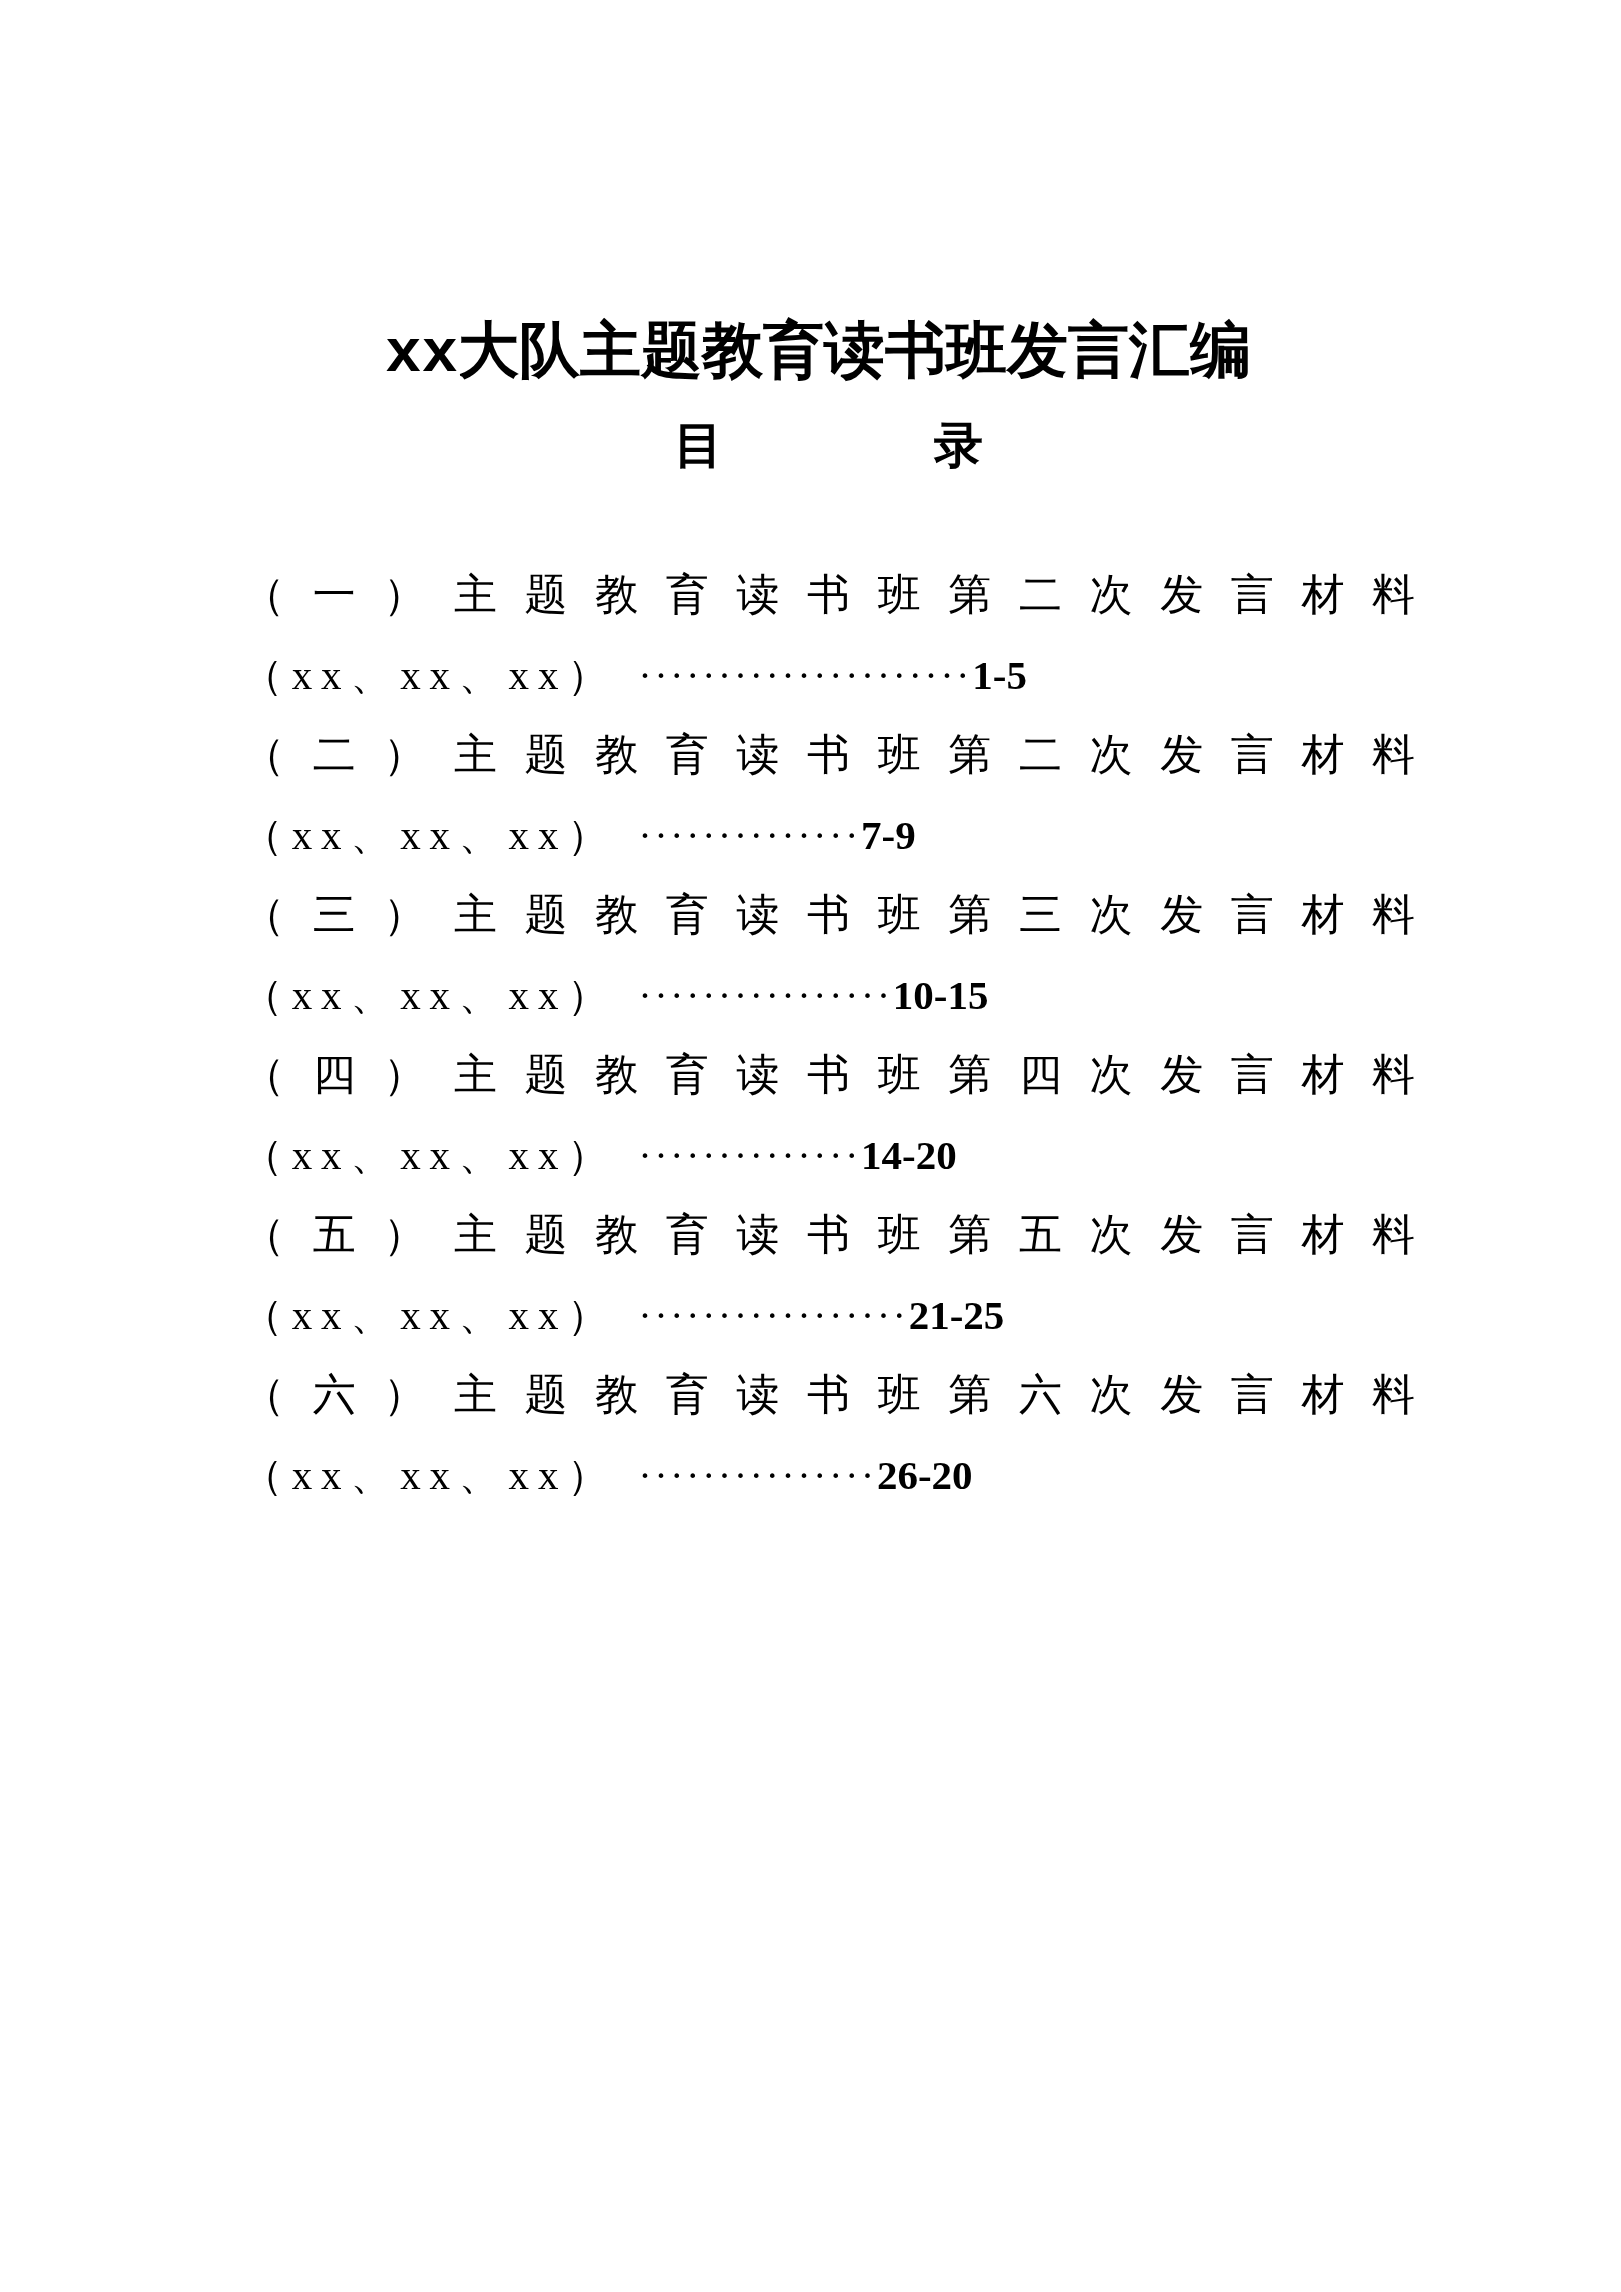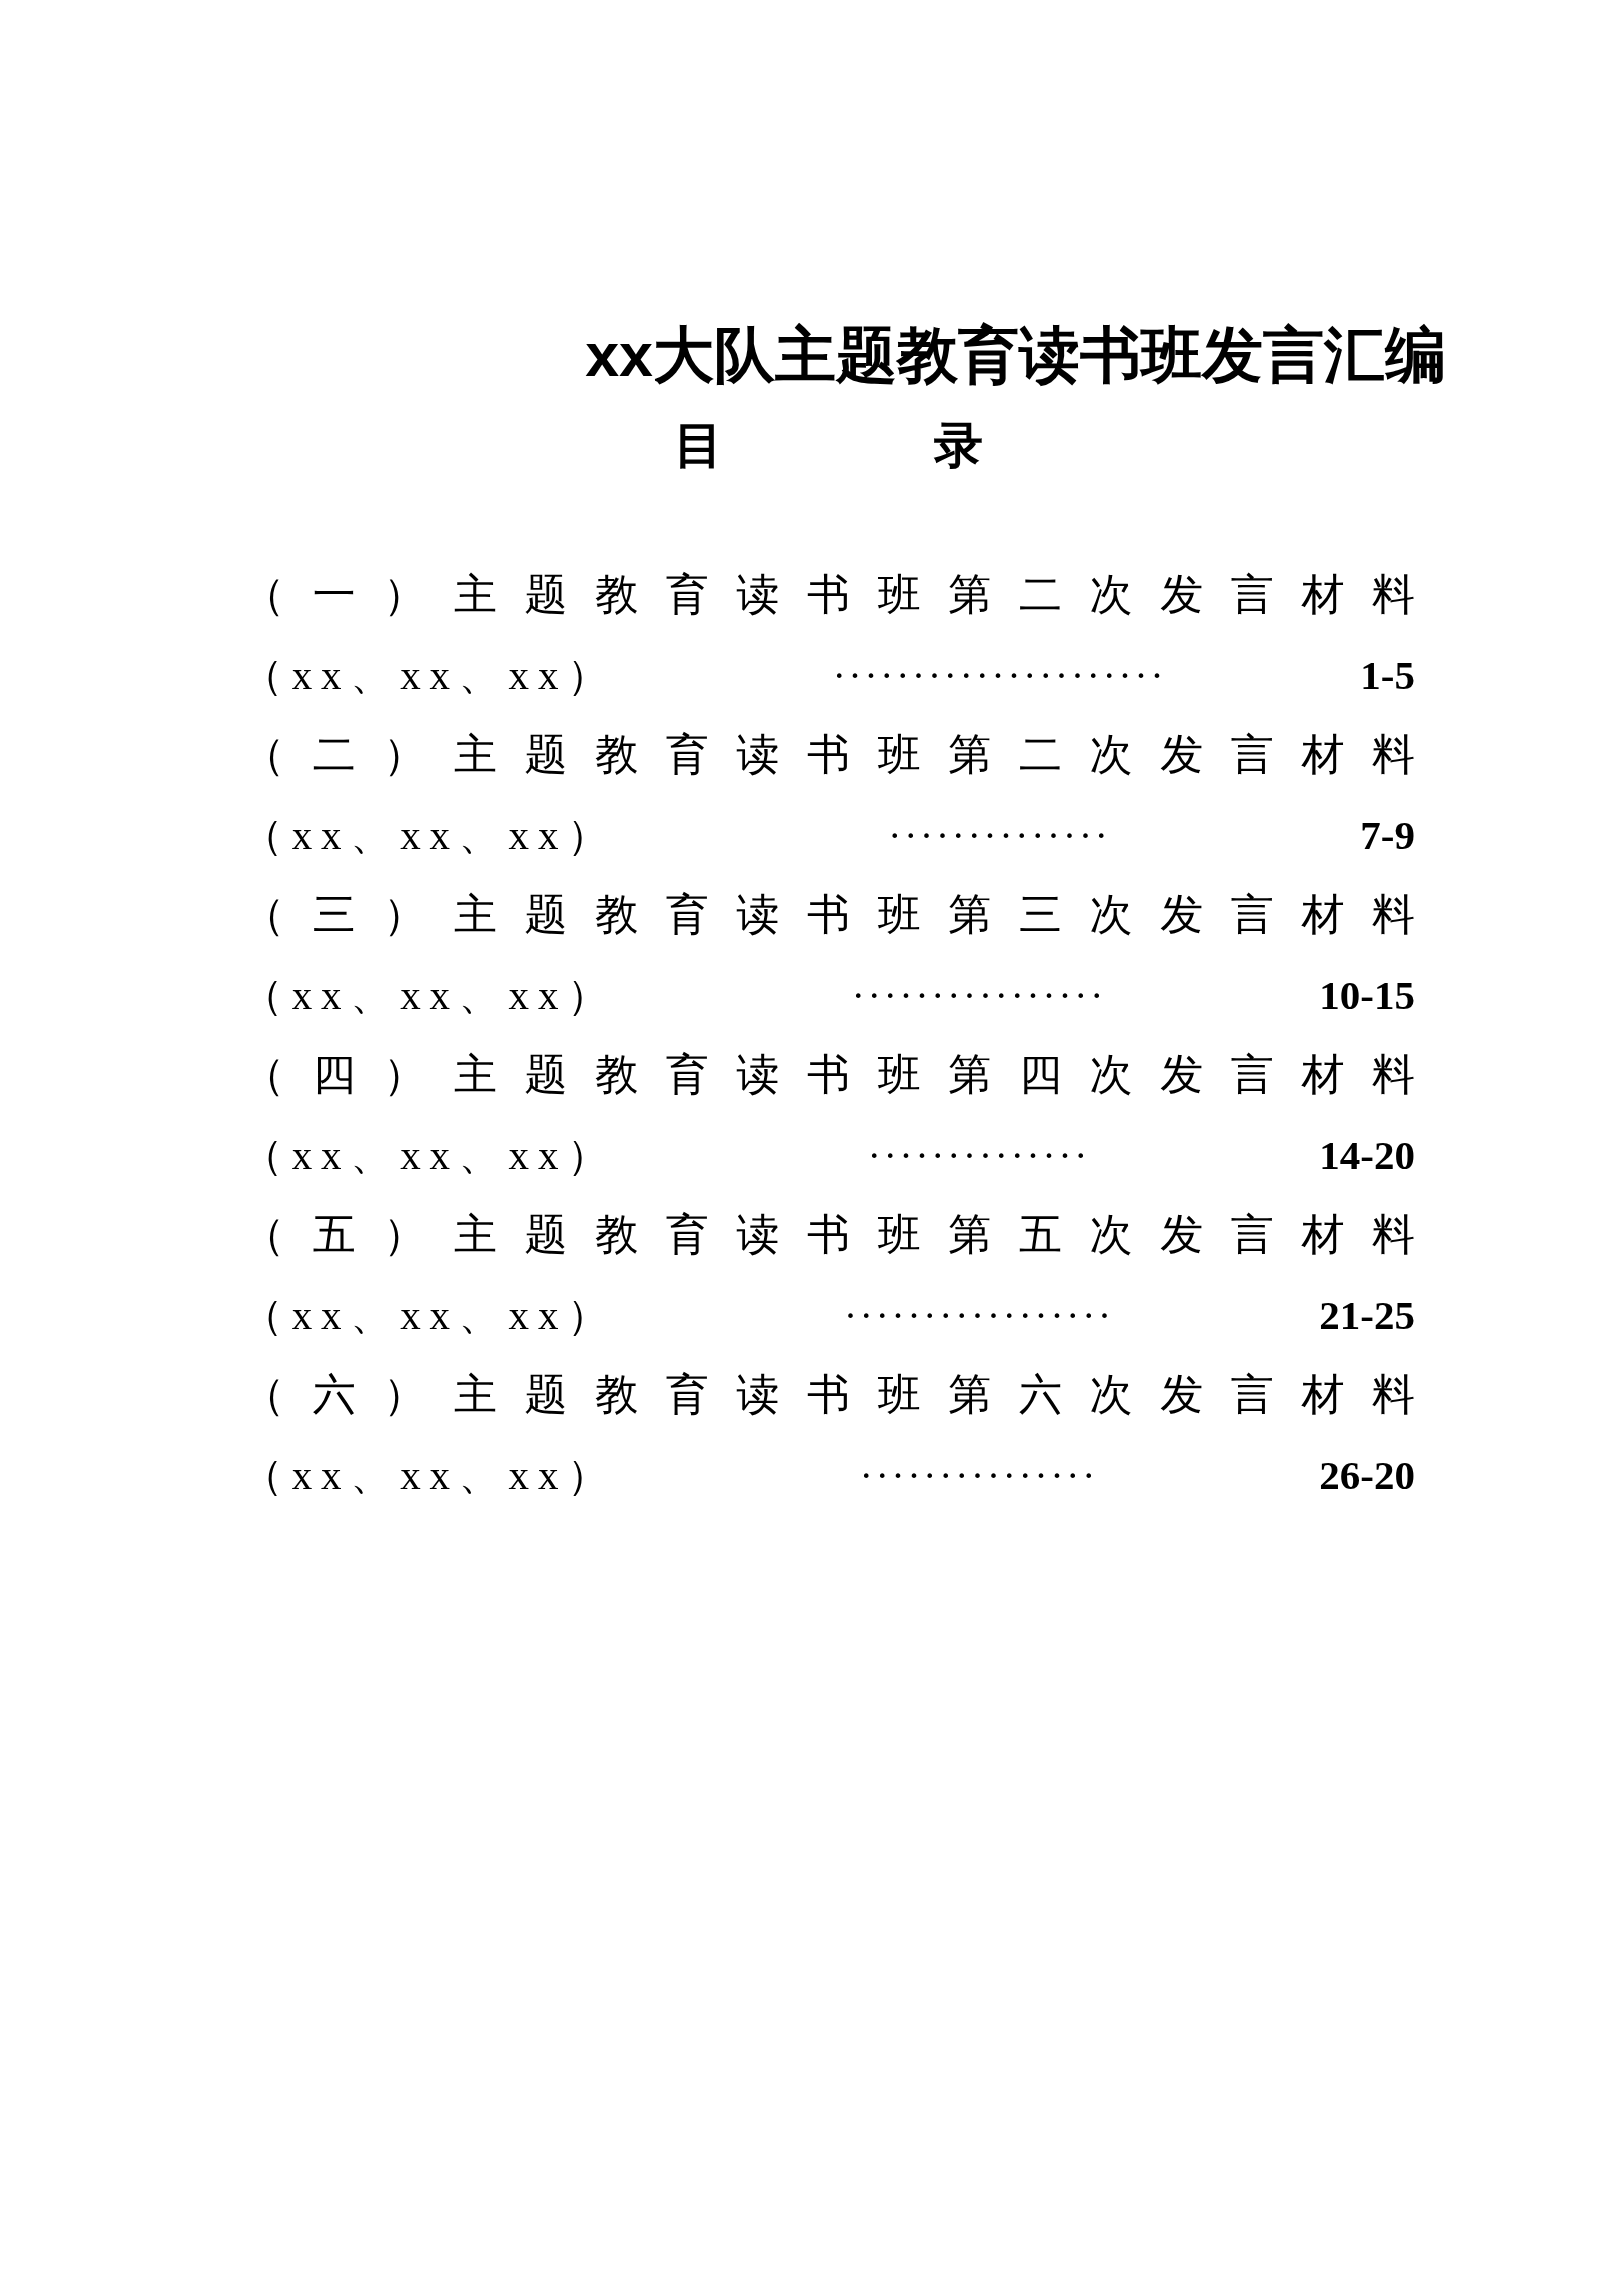--- a/index.html
+++ b/index.html
@@ -14,28 +14,27 @@
     background: #ffffff;
     color: #000000;
     overflow: hidden;
   }
   .title-row {
     position: absolute;
     top: 312px;
     left: 218px;
     width: 1200px;
     display: flex;
-    justify-content: flex-end;
+    justify-content: center;
     align-items: baseline;
-    font-family: Liberation Sans, sans-serif;
+    font-family: Liberation Mono, monospace;
     font-weight: 700;
     font-size: 61px;
     line-height: 86px;
     white-space: nowrap;
-    margin-left: 28px;
   }
   .heading-row {
     position: absolute;
     top: 410px;
     left: 242px;
     width: 1173px;
     display: flex;
     justify-content: center;
     gap: 211px;
     font-family: "Liberation Sans", sans-serif;
@@ -55,21 +54,21 @@
     height: 80px;
     display: flex;
     align-items: center;
   }
   .toc-line.heading {
     justify-content: space-between;
     font-size: 43px;
     white-space: nowrap;
   }
   .toc-line.detail {
-    justify-content: space-between;
+    justify-content: flex-start;
     font-size: 41px;
     white-space: nowrap;
   }
   .authors { letter-spacing: 8.8px; }
   .dots {
     margin-left: 21.6px;
     letter-spacing: 2.9px;
     font-size: 39px;
   }
   .pages { font-size: 41px; font-weight: bold; }

